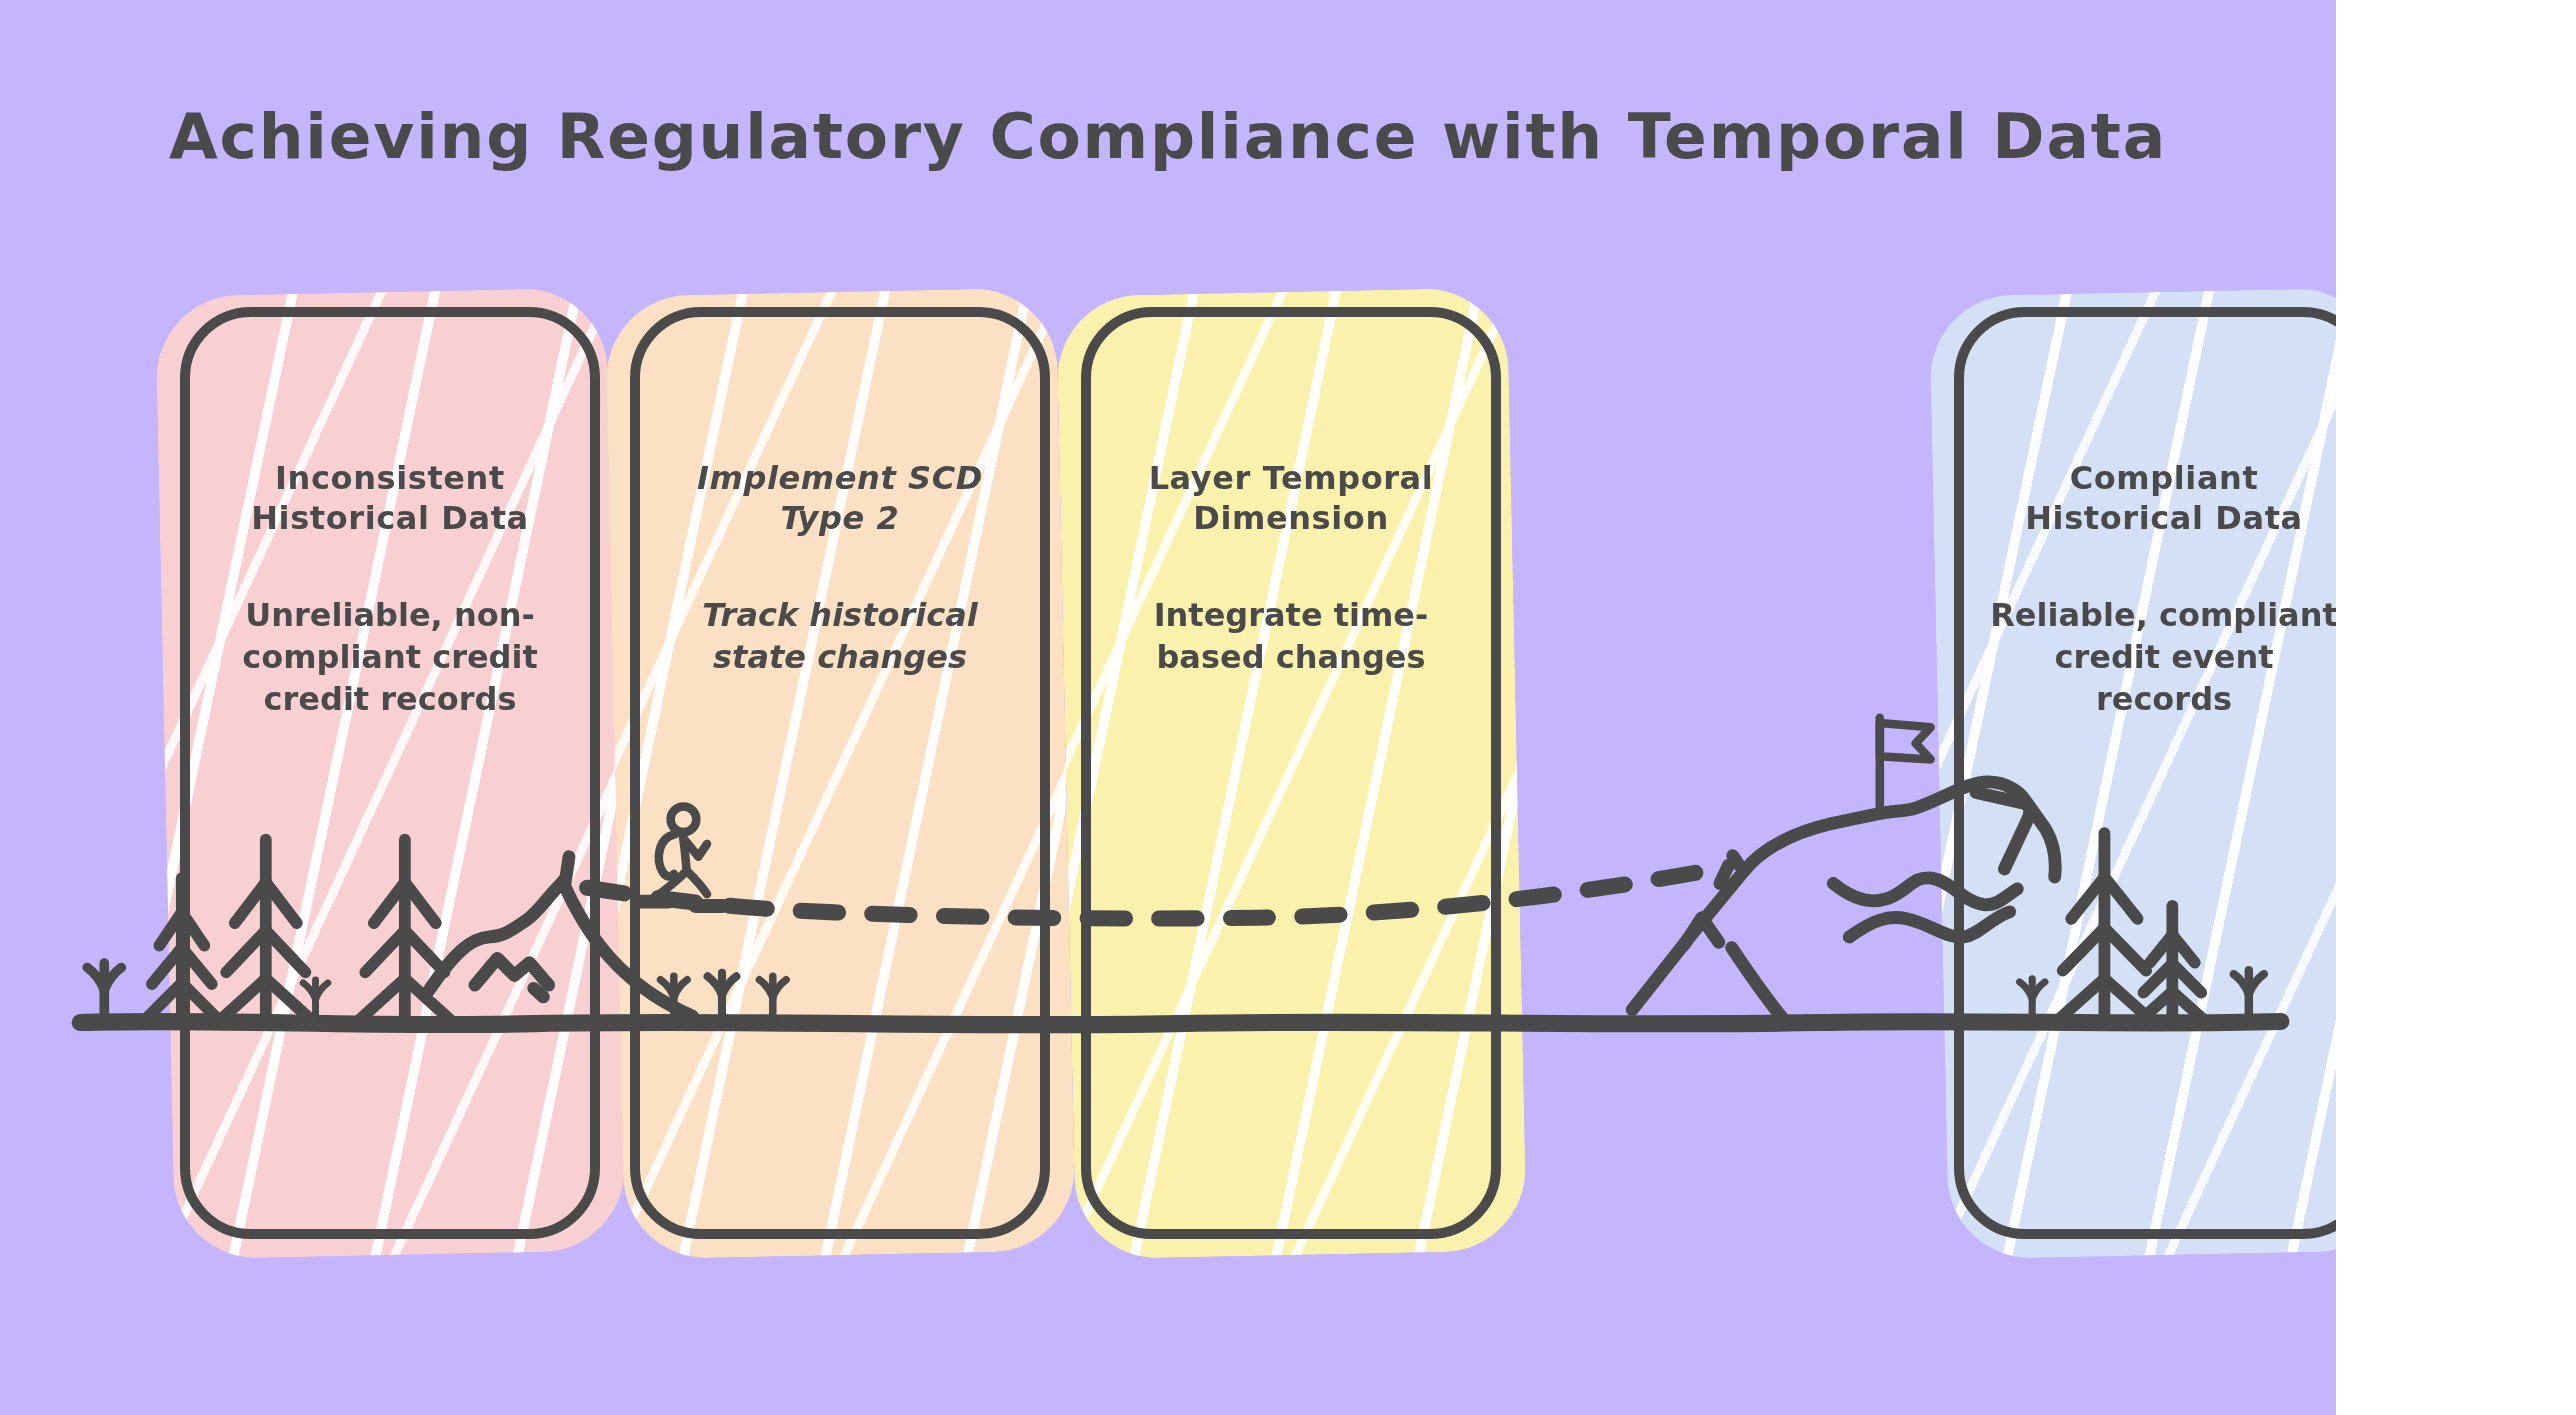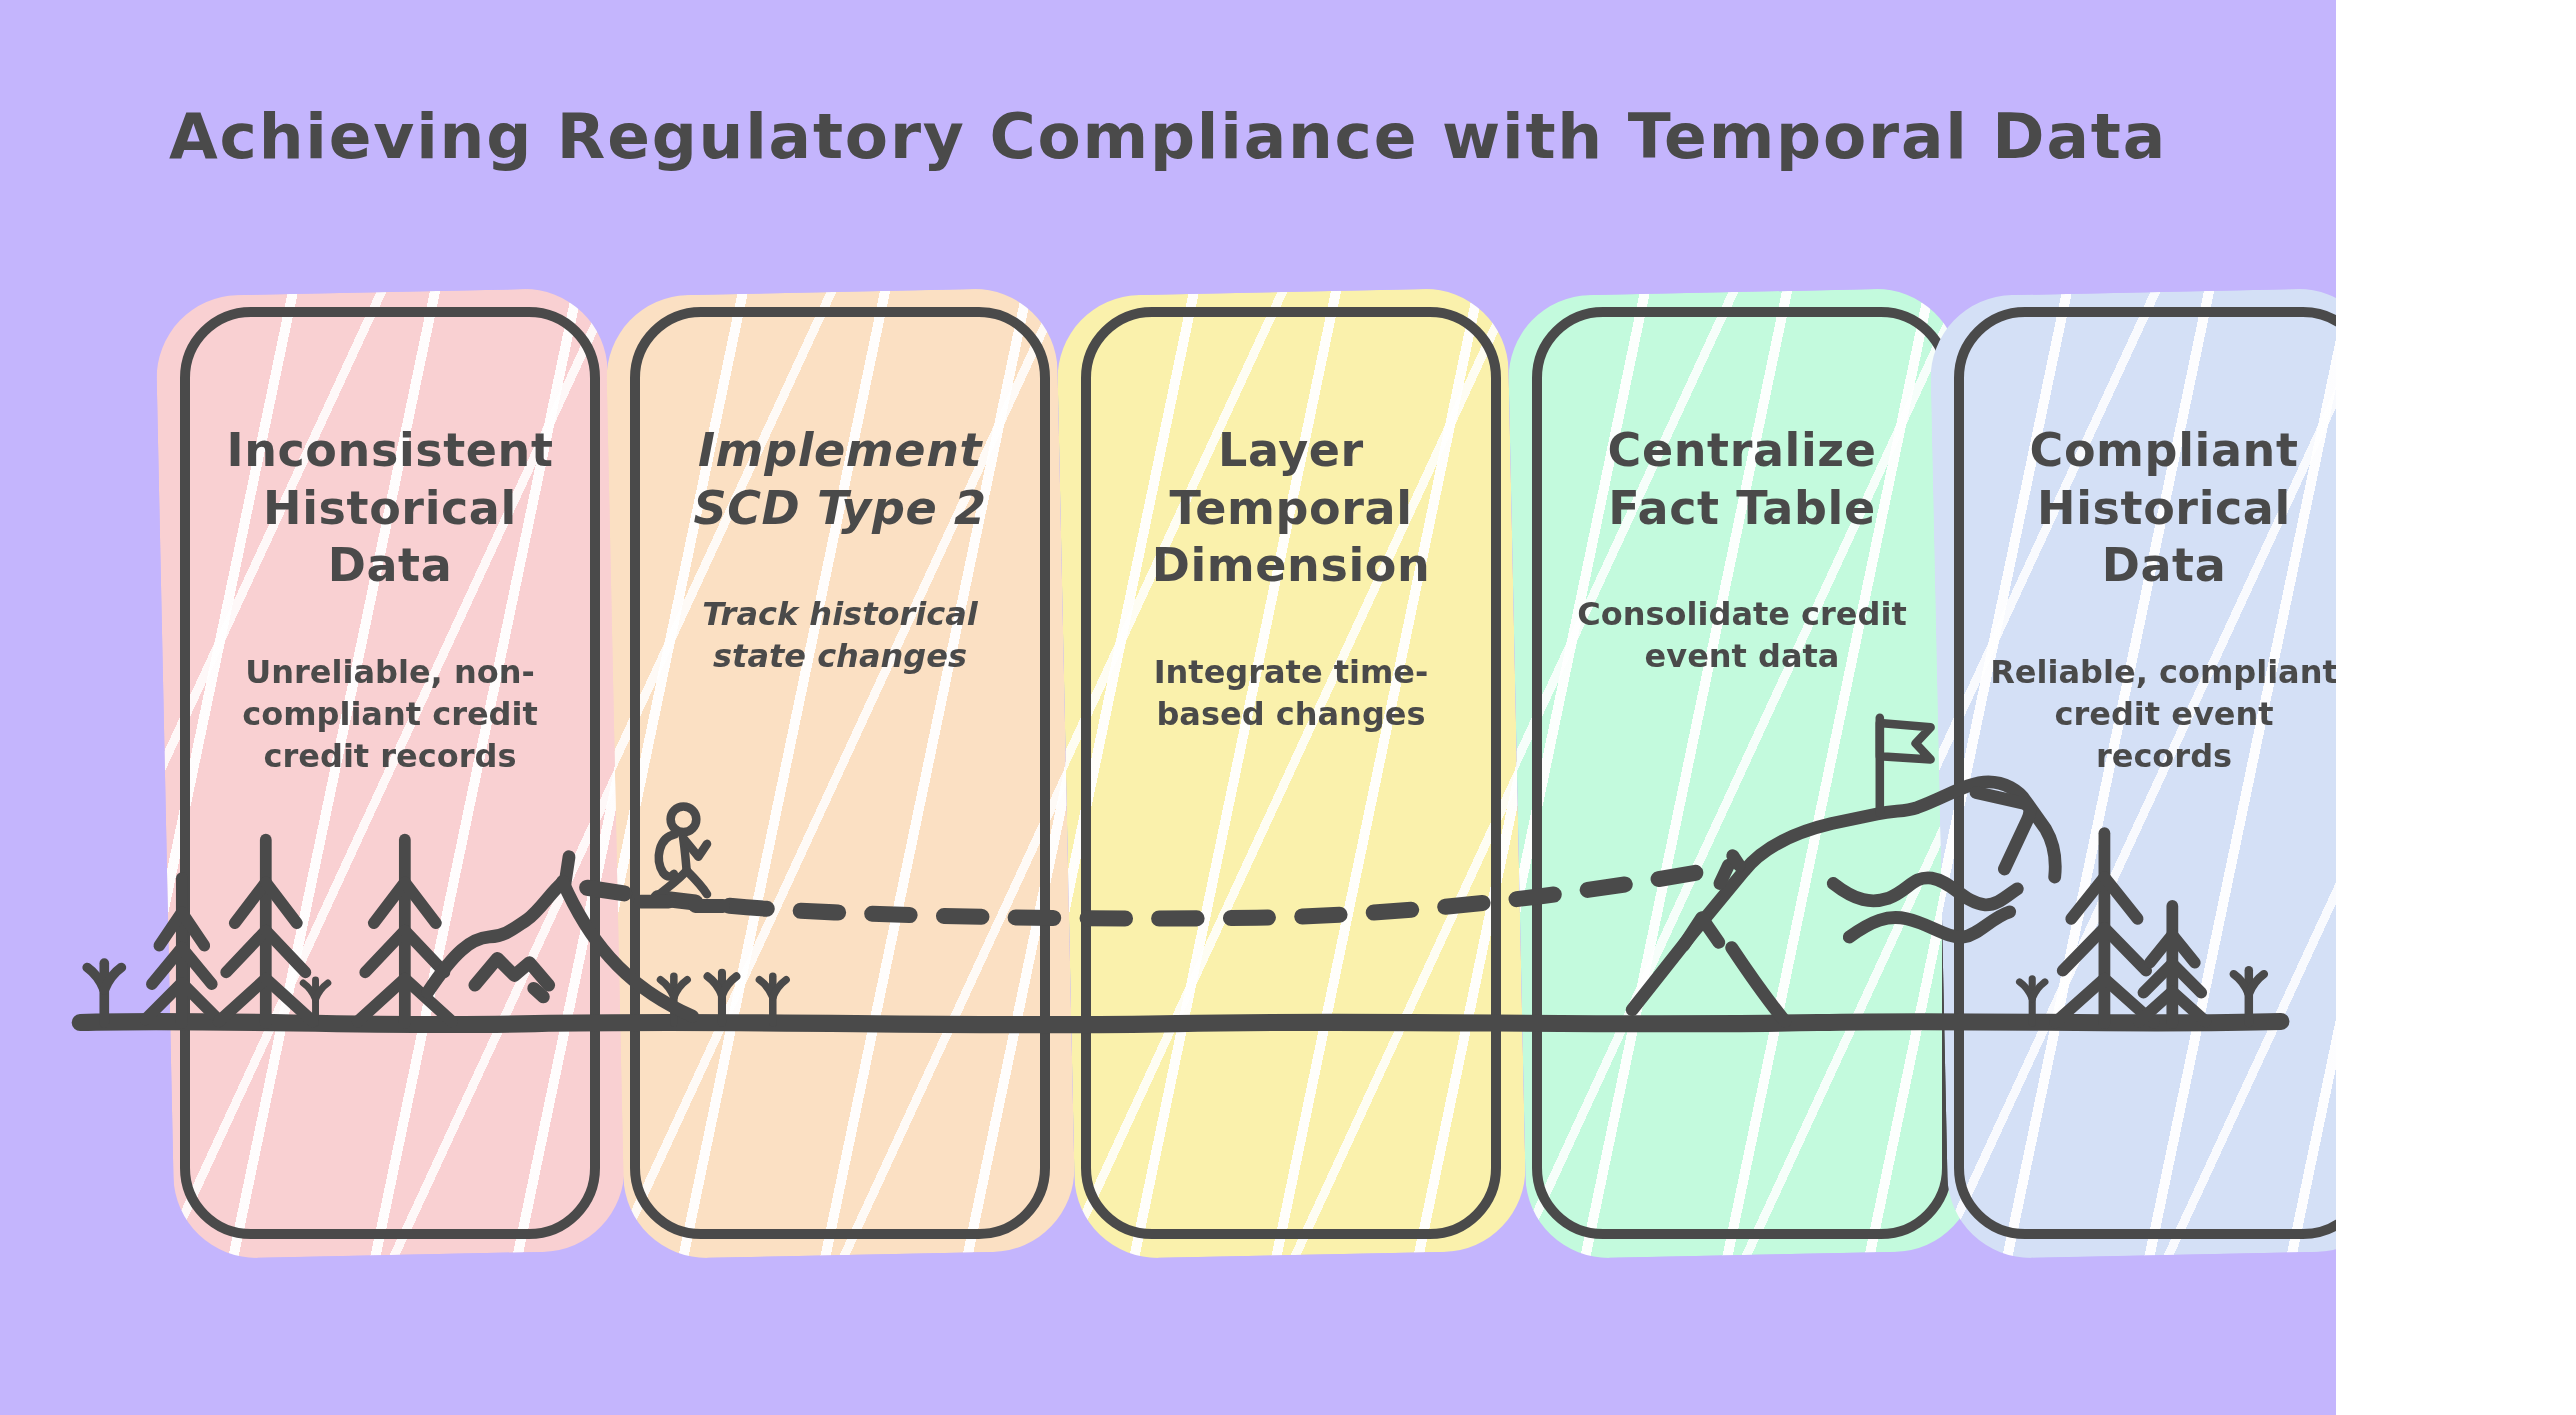--- a/index.html
+++ b/index.html
@@ -41,24 +41,25 @@
     border-radius:71px;
   }
   .card .content{
     position:absolute;
     inset:10px;
     padding:105px 25px 0 25px;
     text-align:center;
     color:var(--ink);
   }
   .card-title{
-    font-size:46px;
+    font-size:32px;
     line-height:1.25;
     font-weight:bold;
     letter-spacing:0.6px;
+    margin-top:36px;
   }
   .card-subtitle{
     margin-top:56px;
     font-size:32px;
     line-height:1.32;
     font-weight:bold;
   }
   .scene{
     position:absolute;
     inset:0;
@@ -98,28 +99,20 @@
 
   <section class="card" style="left: 1081px; --fill: #faf1ac;">
     <div class="fill"></div>
     <div class="frame"></div>
     <div class="content">
       <div class="card-title">Layer Temporal Dimension</div>
       <div class="card-subtitle">Integrate time-based changes</div>
     </div>
   </section>
 
-  <section class="card" style="left: 1532px; --fill: #c3fadd;">
-    <div class="fill"></div>
-    <div class="frame"></div>
-    <div class="content">
-      <div class="card-title">Centralize Fact Table</div>
-      <div class="card-subtitle">Consolidate credit event data</div>
-    </div>
-  </section>
 
   <section class="card" style="left: 1954px; --fill: #d4e0f6;">
     <div class="fill"></div>
     <div class="frame"></div>
     <div class="content">
       <div class="card-title">Compliant Historical Data</div>
       <div class="card-subtitle">Reliable, compliant credit event records</div>
     </div>
   </section>
 

